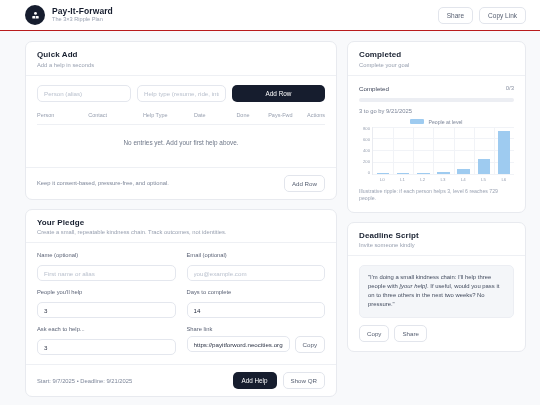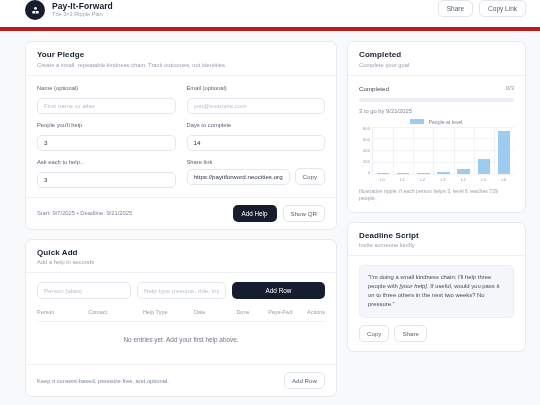--- a/index.html
+++ b/index.html
@@ -8,22 +8,22 @@
     background: #f7f8fa;
     font-family: "Liberation Sans", sans-serif;
     overflow: hidden;
     color: #1e2433;
   }
   .page { width: 540px; height: 405px; position: relative; background: #f8f9fb; }
 
   
   .topbar {
     height: 31px; background: #ffffff;
-    border-bottom: 4px solid #b91c1c;
-    display: flex; align-items: flex-start;
+    border-bottom: 1px solid #b91c1c;
+    display: flex; align-items: center;
     padding: 0 14px 0 25px;
   }
   .brand { display: flex; align-items: center; gap: 7px; }
   .logo {
     width: 20px; height: 20px; border-radius: 50%;
     background: #161d2e; display: flex;
     align-items: center; justify-content: center;
     flex: 0 0 auto;
   }
   .logo svg { display: block; }
@@ -167,63 +167,20 @@
       <button class="ghost-btn">Copy Link</button>
     </div>
   </div>
 
   <div class="content">
 
     <div class="col-left">
 
       <div class="card">
         <div class="card-head">
-          <div class="card-title">Your Pledge</div>
-          <div class="card-sub">Create a small, repeatable kindness chain. Track outcomes, not identities.</div>
-        </div>
-        <div class="card-body">
-          <div class="form-grid">
-            <div>
-              <label class="field-label">Name (optional)</label>
-              <input class="inp" placeholder="First name or alias" style="">
-            </div>
-            <div>
-              <label class="field-label">Email (optional)</label>
-              <input class="inp" placeholder="you@example.com" style="">
-            </div>
-            <div>
-              <label class="field-label">People you'll help</label>
-              <input class="inp" value="3" style="">
-            </div>
-            <div>
-              <label class="field-label">Days to complete</label>
-              <input class="inp" value="14" style="">
-            </div>
-            <div>
-              <label class="field-label">Ask each to help...</label>
-              <input class="inp" value="3" style="">
-            </div>
-            <div>
-              <label class="field-label">Share link</label>
-              <div class="inline-row">
-                <input class="inp" value="https://payitforword.neocities.org" style="">
-                <button class="mini-btn">Copy</button>
-              </div>
-            </div>
-          </div>
-        </div>
-        <div class="card-foot">
-          <span class="foot-note">Start: 9/7/2025 • Deadline: 9/21/2025</span>
-          <button class="dark-btn spacer">Add Help</button>
-          <button class="mini-btn">Show QR</button>
-        </div>
-      </div>
-
-      <div class="card">
-        <div class="card-head">
           <div class="card-title">Quick Add</div>
           <div class="card-sub">Add a help in seconds</div>
         </div>
         <div class="card-body">
           <div class="qa-row">
             <input class="inp qa-person" placeholder="Person (alias)" style="">
             <input class="inp qa-type" placeholder="Help type (resume, ride, intro)" style="">
             <button class="dark-btn qa-add">Add Row</button>
           </div>
           <div class="tbl">
@@ -235,20 +192,63 @@
               <span class="th c5">Done</span>
               <span class="th c6">Pays-Fwd</span>
               <span class="th c7">Actions</span>
             </div>
             <div class="empty">No entries yet. Add your first help above.</div>
           </div>
         </div>
         <div class="card-foot">
           <span class="foot-note">Keep it consent-based, pressure-free, and optional.</span>
           <button class="mini-btn spacer">Add Row</button>
+        </div>
+      </div>
+
+      <div class="card">
+        <div class="card-head">
+          <div class="card-title">Your Pledge</div>
+          <div class="card-sub">Create a small, repeatable kindness chain. Track outcomes, not identities.</div>
+        </div>
+        <div class="card-body">
+          <div class="form-grid">
+            <div>
+              <label class="field-label">Name (optional)</label>
+              <input class="inp" placeholder="First name or alias" style="">
+            </div>
+            <div>
+              <label class="field-label">Email (optional)</label>
+              <input class="inp" placeholder="you@example.com" style="">
+            </div>
+            <div>
+              <label class="field-label">People you'll help</label>
+              <input class="inp" value="3" style="">
+            </div>
+            <div>
+              <label class="field-label">Days to complete</label>
+              <input class="inp" value="14" style="">
+            </div>
+            <div>
+              <label class="field-label">Ask each to help...</label>
+              <input class="inp" value="3" style="">
+            </div>
+            <div>
+              <label class="field-label">Share link</label>
+              <div class="inline-row">
+                <input class="inp" value="https://payitforword.neocities.org" style="">
+                <button class="mini-btn">Copy</button>
+              </div>
+            </div>
+          </div>
+        </div>
+        <div class="card-foot">
+          <span class="foot-note">Start: 9/7/2025 • Deadline: 9/21/2025</span>
+          <button class="dark-btn spacer">Add Help</button>
+          <button class="mini-btn">Show QR</button>
         </div>
       </div>
 
     </div>
 
     <div class="col-right">
 
       <div class="card">
         <div class="card-head">
           <div class="card-title">Completed</div>

